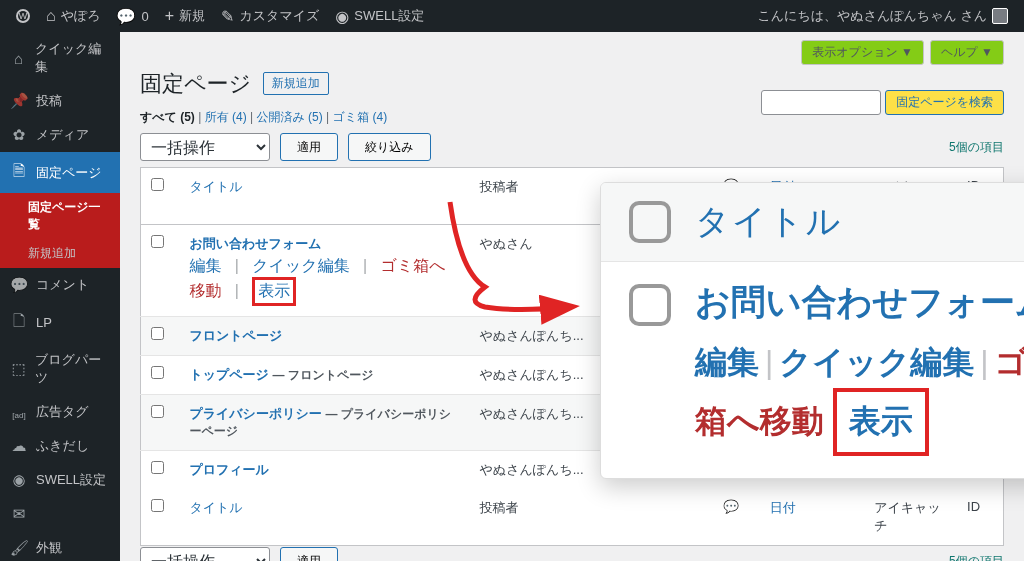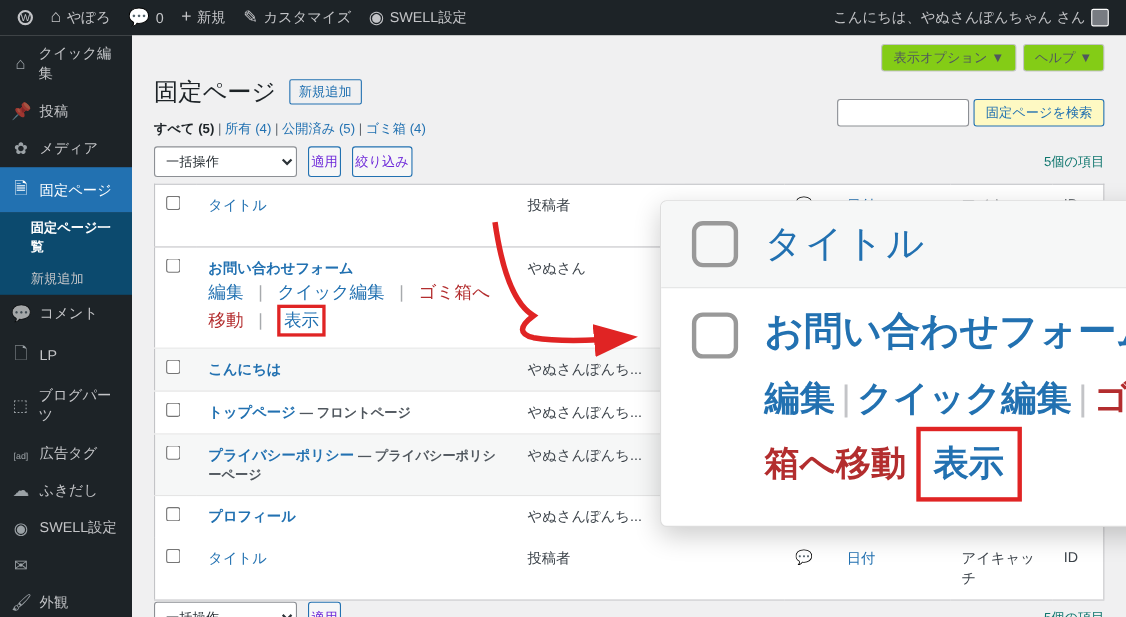--- a/index.html
+++ b/index.html
@@ -8,42 +8,42 @@
 #wpadminbar .ab-left { display: flex; gap: 0; flex: 1; }
 #wpadminbar .ab-item { display: flex; align-items: center; padding: 0 8px; gap: 5px; cursor: pointer; height: 32px; }
 #wpadminbar .ab-right { display: flex; }
 .wp-logo { border: 2px solid #c3c4c7; border-radius: 50%; width: 14px; height: 14px; font-size: 9px; text-align: center; line-height: 10px; }
 .icon-glyph { font-size: 16px; }
 .avatar-img { width: 16px; height: 16px; background: #787c82; border-radius: 2px; border: 1px solid #fff; }
 #adminmenu { width: 120px; background: #1d2327; position: absolute; top: 32px; bottom: 0; left: 0; color: #c3c4c7; font-size: 13px; }
 #adminmenu .menu-item { display: flex; align-items: center; gap: 8px; padding: 8px 10px; cursor: pointer; }
 #adminmenu .menu-item.current { background: #2271b1; color: #fff; position: relative; }
 #adminmenu .menu-item.current::after { content: ""; position: absolute; right: -8px; top: 50%; margin-top: -8px; border: 8px solid transparent; border-right-color: #f0f0f1; }
-#adminmenu .submenu { background: #0c4a6e; font-size: 12px; }
+#adminmenu .submenu { background: #b91c1c; font-size: 12px; }
 #adminmenu .submenu .sub-item { padding: 6px 12px 6px 28px; cursor: pointer; color: #c3c4c7; }
 #adminmenu .submenu .sub-item.current { color: #fff; font-weight: 600; }
 .mi-icon { width: 18px; font-size: 15px; text-align: center; color: rgba(240,246,252,0.6); }
 .menu-item.current .mi-icon { color: #fff; }
 #wpbody { margin-left: 120px; padding: 0; }
 .wrap { padding: 8px 20px 20px; position: relative; }
 .screen-top { display: flex; justify-content: flex-end; gap: 6px; }
 .screen-btn { background: #84cc16; border: 1px solid #c3c4c7; border-radius: 3px; padding: 3px 10px; font-size: 12px; cursor: pointer; color: #50575e; }
 h1.wp-heading-inline { display: inline-block; font-size: 22px; font-weight: 400; color: #1d2327; margin: 4px 8px 10px 0; }
 .page-title-action { display: inline-block; border: 1px solid #2271b1; color: #2271b1; padding: 2px 8px; font-size: 12px; border-radius: 2px; cursor: pointer; vertical-align: 4px; }
 .subsubsub { font-size: 12px; color: #646970; margin-bottom: 6px; }
 .subsubsub a { color: #2271b1; text-decoration: none; }
 .subsubsub .current { color: #1d2327; font-weight: 600; }
 .tablenav { display: flex; align-items: center; gap: 10px; margin-bottom: 5px; height: 30px; }
-.tablenav select, .tablenav input { font-size: 12px; padding: 2px 6px; border: 1px solid #8c8f94; border-radius: 3px; background: #fff; color: #2c3338; height: 28px; }
+.tablenav select, .tablenav input { font-size: 16px; padding: 2px 6px; border: 1px solid #8c8f94; border-radius: 3px; background: #fff; color: #2c3338; height: 28px; }
 .tablenav select { min-width: 130px; }
-.tablenav .button { background: #f6f7f7; border: 1px solid #2271b1; color: #6d28d9; border-radius: 3px; padding: 3px 2px; cursor: pointer; font-size: 12px; height: 28px; }
+.tablenav .button { background: #f6f7f7; border: 1px solid #2271b1; color: #000000; border-radius: 3px; padding: 3px 16px; cursor: pointer; font-size: 12px; height: 28px; }
 .tablenav-pages { margin-left: auto; font-size: 12px; color: #0f766e; }
 .search-box { position: absolute; right: 20px; top: 58px; display: flex; gap: 4px; }
 .search-box input[type=search] { width: 120px; border: 1px solid #8c8f94; border-radius: 3px; padding: 3px 6px; font-size: 12px; }
-.search-box .button { background: #fef9c3; border: 1px solid #2271b1; color: #2271b1; border-radius: 3px; padding: 3px 10px; font-size: 12px; cursor: pointer; }
+.search-box .button { background: #fde047; border: 1px solid #2271b1; color: #2271b1; border-radius: 3px; padding: 3px 10px; font-size: 12px; cursor: pointer; }
 table.wp-list-table { width: 100%; border-collapse: collapse; background: #fff; border: 1px solid #c3c4c7; }
 table.wp-list-table th, table.wp-list-table td { text-align: left; padding: 10px; font-size: 13px; vertical-align: top; border-top: 1px solid #e5e5e5; }
 table.wp-list-table thead th, table.wp-list-table tfoot th { border-top: none; border-bottom: 1px solid #c3c4c7; font-weight: 400; }
 table.wp-list-table thead th a, table.wp-list-table tfoot th a { color: #2271b1; text-decoration: none; }
 .check-column { width: 24px; }
 .column-title { width: 250px; }
 .column-author { width: 210px; }
 .column-comments { width: 40px; color: #787c82; }
 .column-date { width: 90px; }
 .column-eyecatch { width: 80px; }
@@ -206,21 +206,21 @@
             <td class="check-column"><input type="checkbox" style=""></td>
             <td class="column-title"><a class="row-title">お問い合わせフォーム</a><div class="row-actions"><a>編集</a><span class="sep"> | </span><a>クイック編集</a><span class="sep"> | </span><span class="trash"><a>ゴミ箱へ移動</a></span><span class="sep"> | </span><span class="highlight-box"><a>表示</a></span></div></td>
             <td class="column-author">やぬさん</td>
             <td class="column-comments">—</td>
             <td class="column-date"></td>
             <td class="column-eyecatch"></td>
             <td class="column-id"></td>
           </tr>
           <tr class="alternate">
             <td class="check-column"><input type="checkbox" style=""></td>
-            <td class="column-title"><a class="row-title">こんにちは</a></td>
+            <td class="column-title"><a class="row-title">フロントページ</a></td>
             <td class="column-author">やぬさんぽんち...</td>
             <td class="column-comments">—</td>
             <td class="column-date"></td>
             <td class="column-eyecatch"></td>
             <td class="column-id"></td>
           </tr>
           <tr>
             <td class="check-column"><input type="checkbox" style=""></td>
             <td class="column-title"><a class="row-title">トップページ</a> <span class="post-state">— フロントページ</span></td>
             <td class="column-author">やぬさんぽんち...</td>

